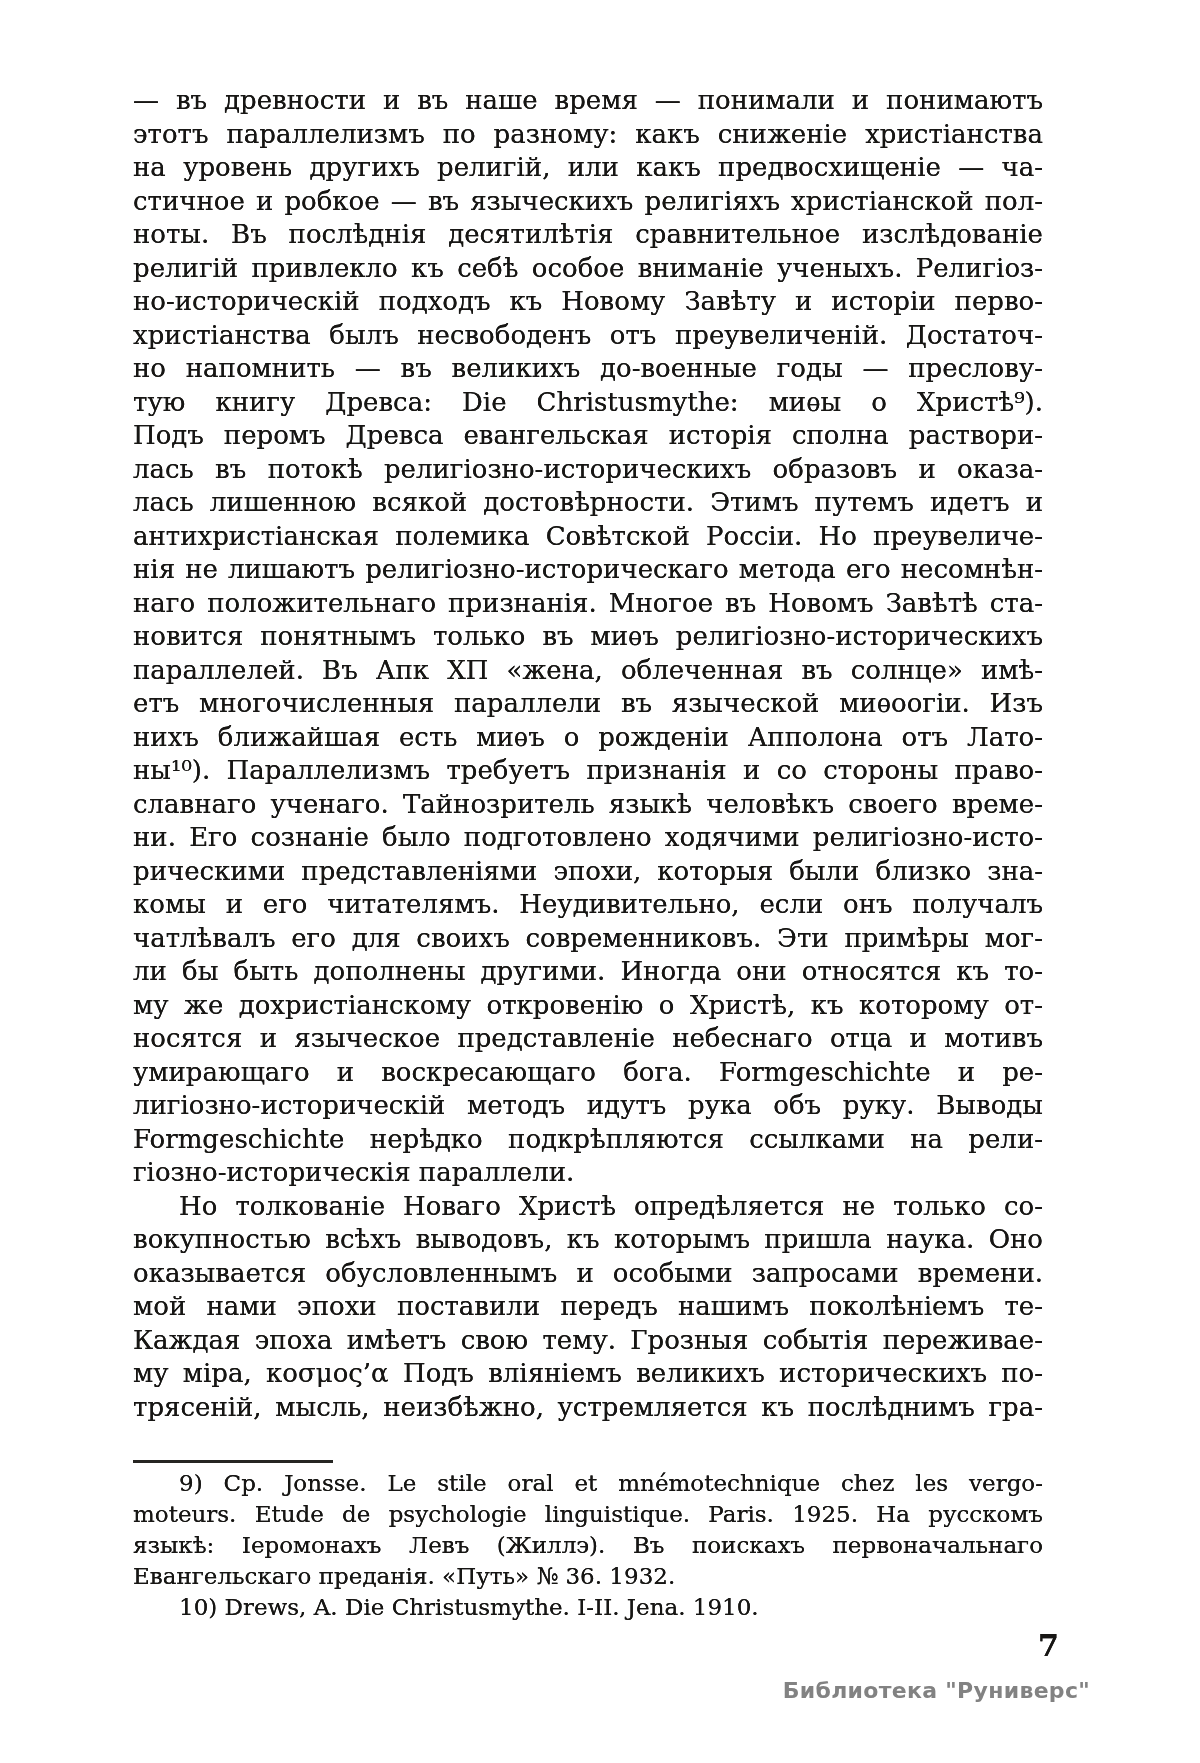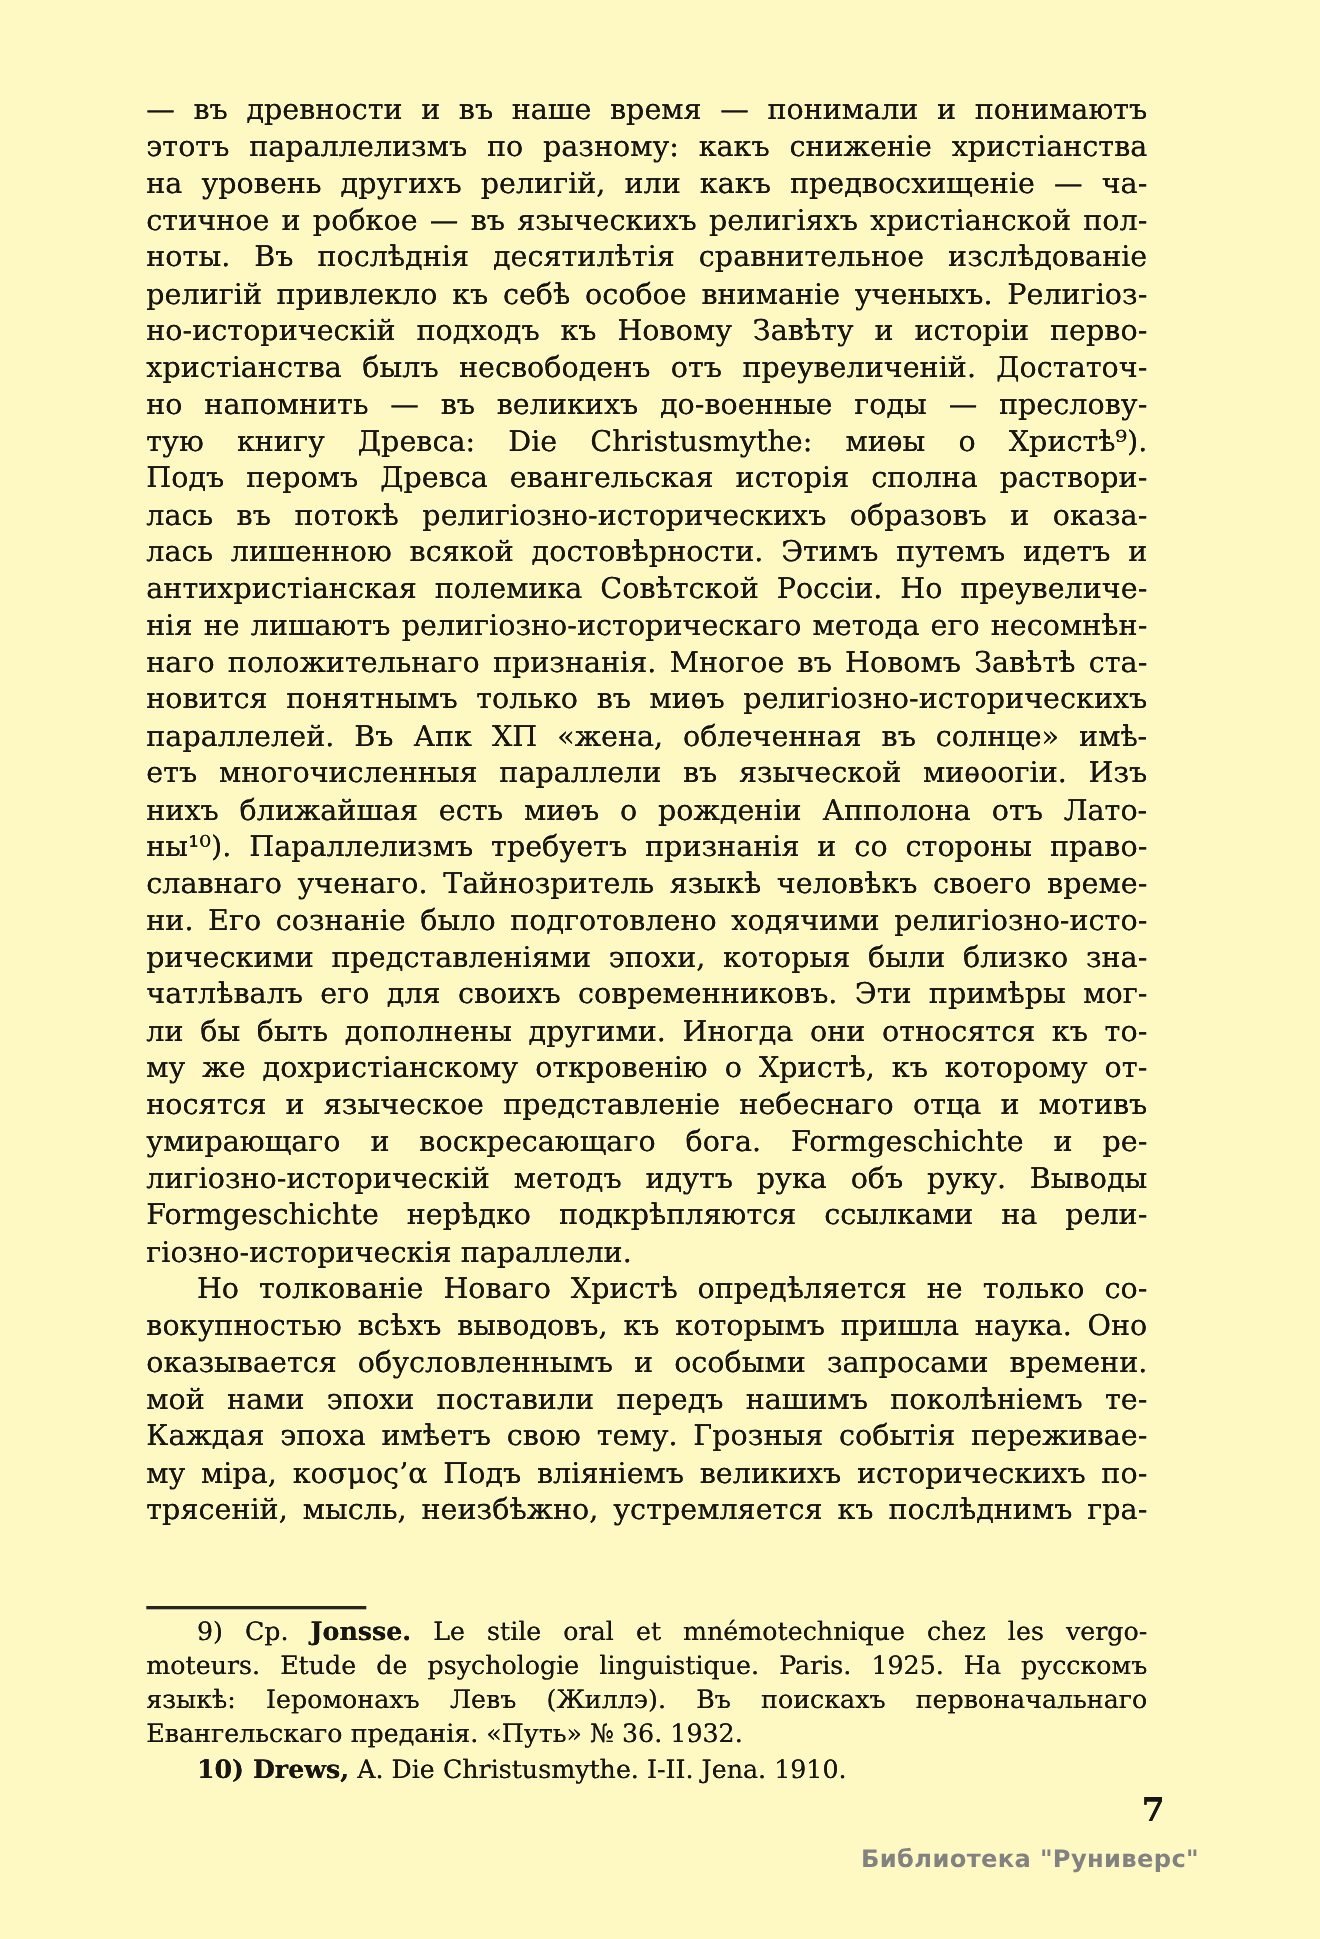--- a/index.html
+++ b/index.html
@@ -2,21 +2,21 @@
 <html><head>
 <meta charset="utf-8">
 <style>
   html, body { margin: 0; padding: 0; }
   body { background: #e8e8e6; }
   .page {
     position: relative;
     width: 1200px;
     height: 1763px;
     margin: 0 auto;
-    background: #fef9c3;
+    background: #ffffff;
     font-family: "DejaVu Serif", "Liberation Serif", serif;
     color: #171614;
     overflow: hidden;
   }
   .body-text {
     position: absolute;
     left: 133px;
     top: 84px;
     width: 910px;
     font-size: 26px;
@@ -28,21 +28,21 @@
     left: 133px;
     top: 1468px;
     width: 910px;
     font-size: 23px;
     line-height: 31px;
     text-shadow: 0 0 0.4px currentColor;
   }
   .line { text-align: justify; }
   .line.j { text-align-last: justify; }
   .line.ind { text-indent: 46px; }
-  .line b { font-weight: bold; }
+  .line b { font-weight: normal; }
   .footnote-rule {
     position: absolute;
     left: 133px;
     top: 1460px;
     width: 200px;
     height: 3px;
     background: #262522;
   }
   .page-number {
     position: absolute;
@@ -85,20 +85,21 @@
       <div class="line j">нія не лишаютъ религіозно-историческаго метода его несомнѣн-</div>
       <div class="line j">наго положительнаго признанія. Многое въ Новомъ Завѣтѣ ста-</div>
       <div class="line j">новится понятнымъ только въ миѳъ религіозно-историческихъ</div>
       <div class="line j">параллелей. Въ Апк ХП «жена, облеченная въ солнце» имѣ-</div>
       <div class="line j">етъ многочисленныя параллели въ языческой миѳоогіи. Изъ</div>
       <div class="line j">нихъ ближайшая есть миѳъ о рожденіи Апполона отъ Лато-</div>
       <div class="line j">ны¹⁰). Параллелизмъ требуетъ признанія и со стороны право-</div>
       <div class="line j">славнаго ученаго. Тайнозритель языкѣ человѣкъ своего време-</div>
       <div class="line j">ни. Его сознаніе было подготовлено ходячими религіозно-исто-</div>
       <div class="line j">рическими представленіями эпохи, которыя были близко зна-</div>
+      <div class="line j">комы и его читателямъ. Неудивительно, если онъ получалъ</div>
       <div class="line j">чатлѣвалъ его для своихъ современниковъ. Эти примѣры мог-</div>
       <div class="line j">ли бы быть дополнены другими. Иногда они относятся къ то-</div>
       <div class="line j">му же дохристіанскому откровенію о Христѣ, къ которому от-</div>
       <div class="line j">носятся и языческое представленіе небеснаго отца и мотивъ</div>
       <div class="line j">умирающаго и воскресающаго бога. Formgeschichte и ре-</div>
       <div class="line j">лигіозно-историческій методъ идутъ рука объ руку. Выводы</div>
       <div class="line j">Formgeschichte нерѣдко подкрѣпляются ссылками на рели-</div>
       <div class="line">гіозно-историческія параллели.</div>
       <div class="line j ind">Но толкованіе Новаго Христѣ опредѣляется не только со-</div>
       <div class="line j">вокупностью всѣхъ выводовъ, къ которымъ пришла наука. Оно</div>

